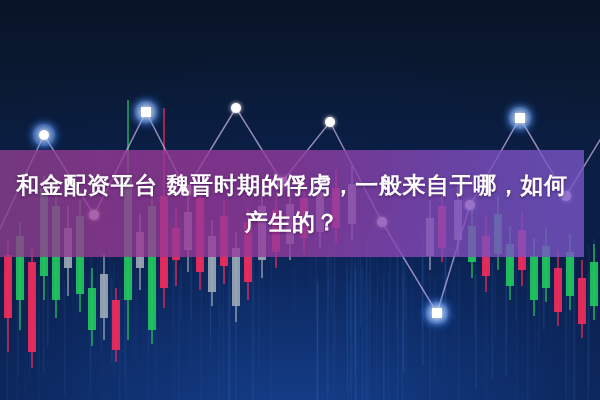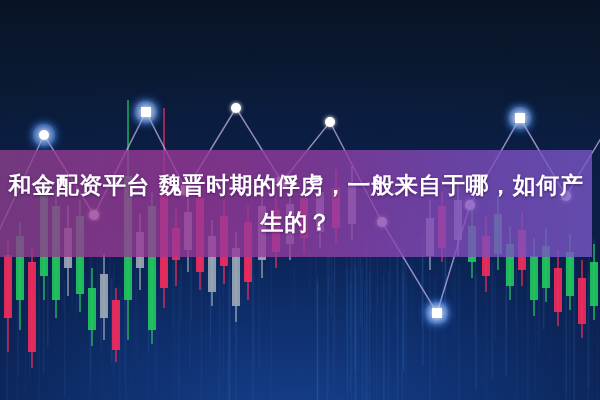--- a/index.html
+++ b/index.html
@@ -16,21 +16,21 @@
   }
 
   
   #streaks{ position:absolute; inset:0; }
 
   #chart-svg{ position:absolute; inset:0; }
 
   
   #banner{
     position:absolute;
-    left:0; right:8px;
+    left:0; right:16px;
     top:150px; height:107px;
     background:linear-gradient(90deg,
         rgba(140,62,140,.80) 0%,
         rgba(150,58,148,.80) 18%,
         rgba(152,56,152,.80) 33%,
         rgba(146,60,160,.80) 50%,
         rgba(134,70,178,.80) 68%,
         rgba(124,80,192,.80) 85%,
         rgba(120,86,198,.80) 100%);
     display:flex; flex-direction:column;

